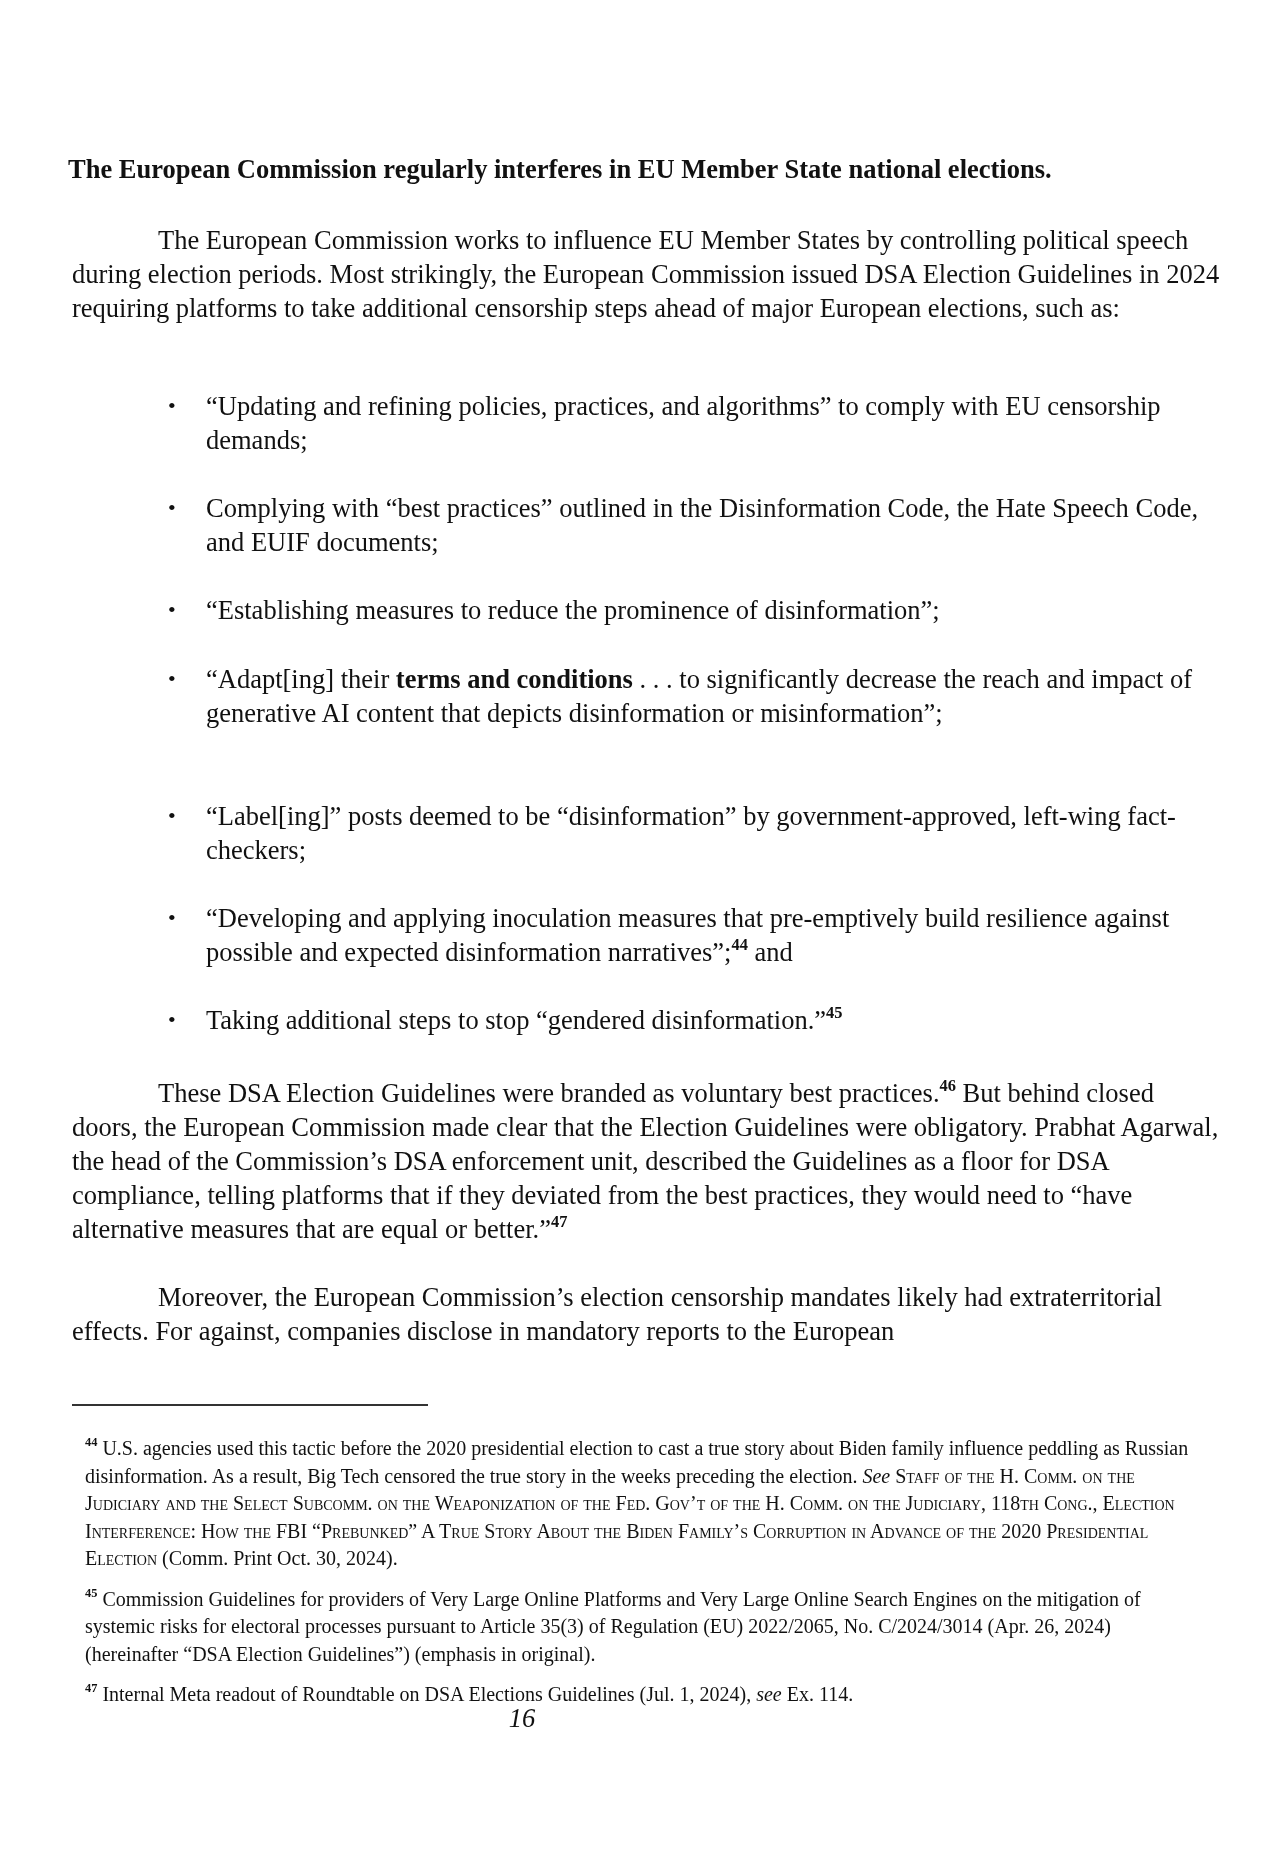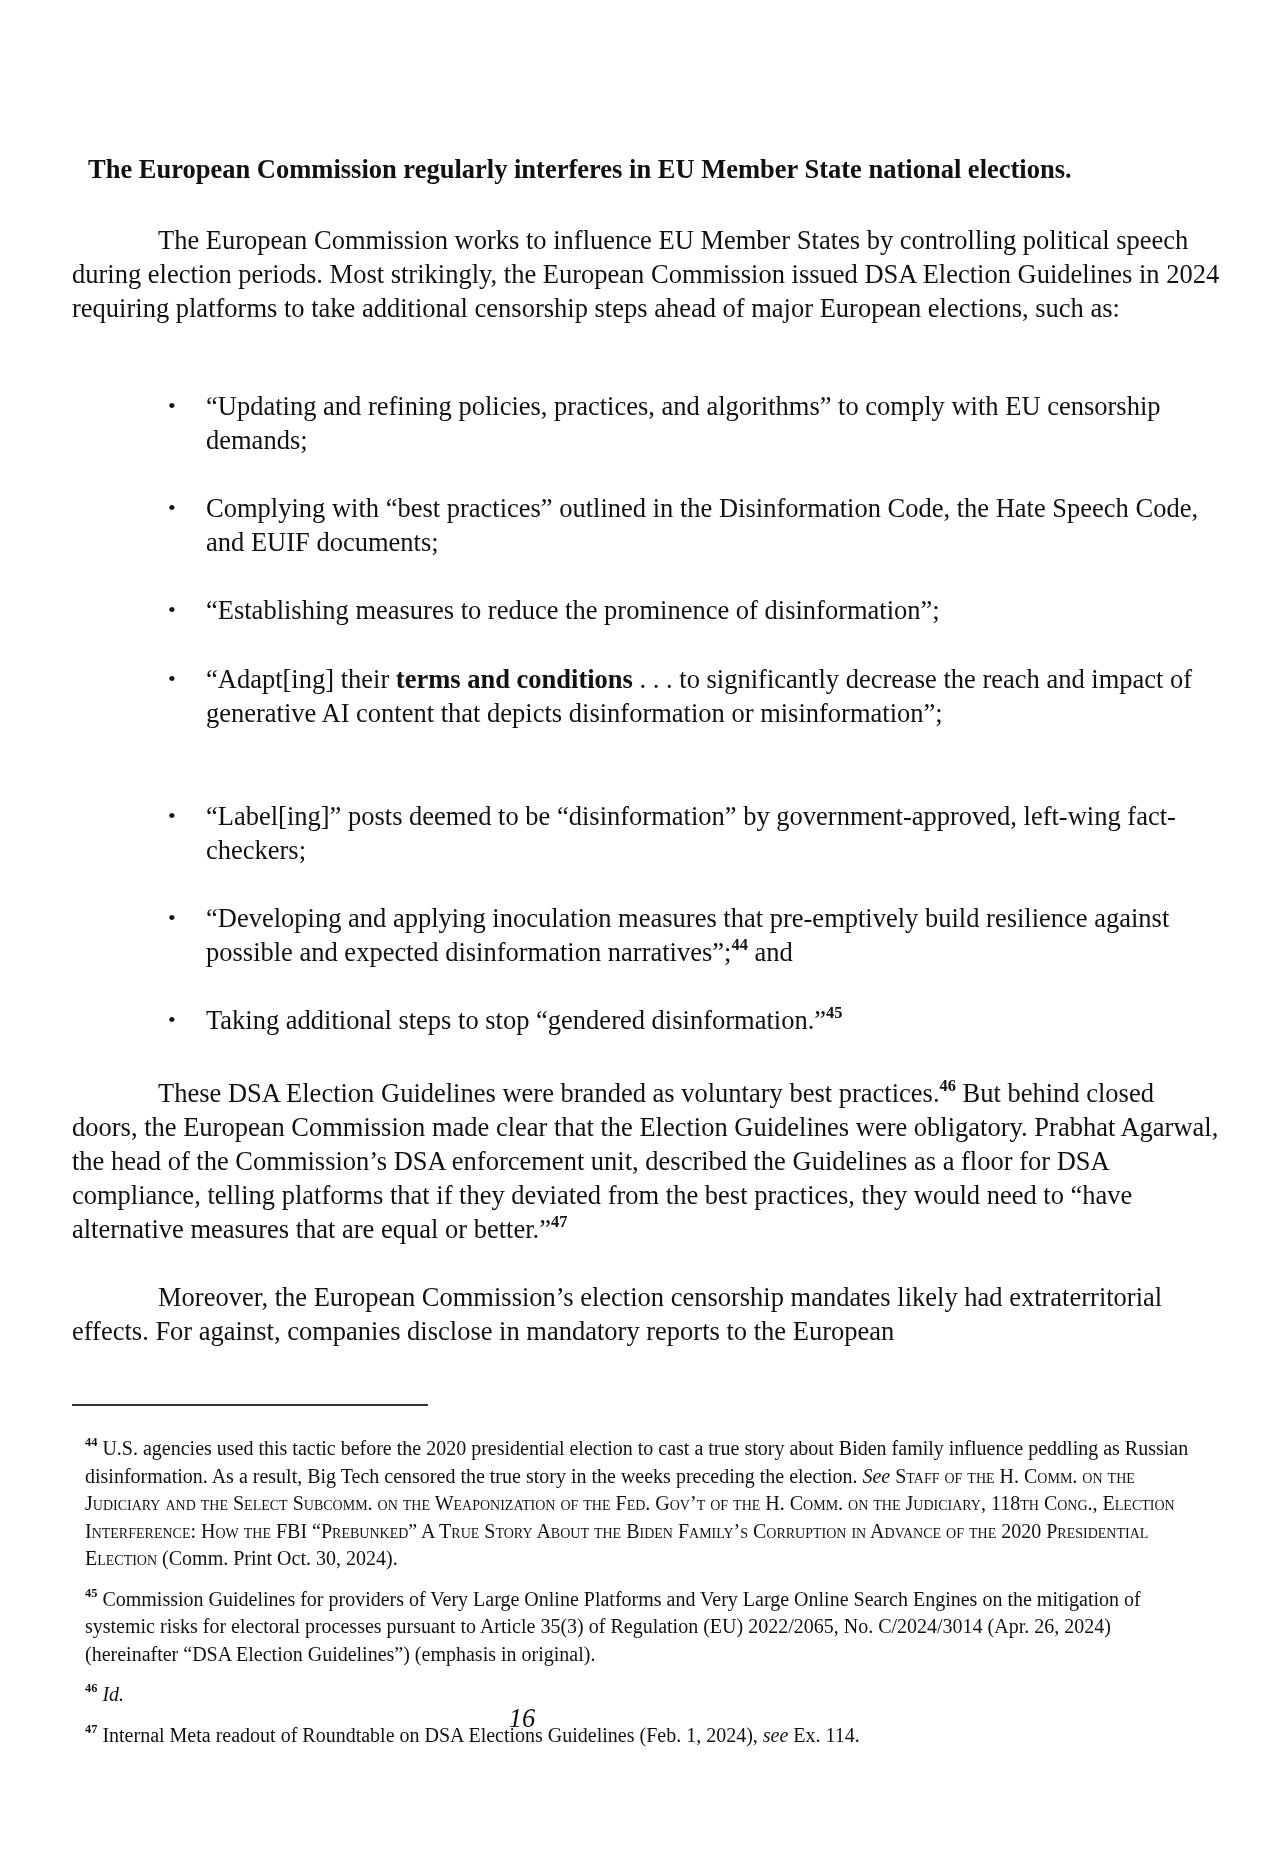--- a/index.html
+++ b/index.html
@@ -1,18 +1,18 @@
 <!DOCTYPE html>
 <html><head>
 <meta charset="utf-8">
 <style>
   html, body { margin: 0; padding: 0; background: #ffffff; }
   body { width: 1284px; height: 1874px; position: relative; overflow: hidden; color: #111; font-family: "Liberation Serif", "DejaVu Serif", serif; }
   .page { position: absolute; left: 0; top: 0; width: 1284px; height: 1874px; }
-  .heading { position: absolute; left: 88px; top: 152px; width: 1150px; font-weight: bold; font-size: 26.5px; line-height: 34px; }
+  .heading { position: absolute; left: 68px; top: 152px; width: 1150px; font-weight: bold; font-size: 26.5px; line-height: 34px; }
   .para { position: absolute; left: 72px; width: 1150px; font-size: 26.5px; line-height: 34px; }
   .para .indent { display: inline-block; width: 86px; }
   .p1 { top: 223px; }
   .p2 { top: 1076px; }
   .p3 { top: 1280px; }
   .bullets { position: absolute; left: 0; top: 0; width: 1284px; }
   .bullet { position: absolute; left: 206px; width: 1000px; font-size: 26.5px; line-height: 34px; }
   .bullet .dot { position: absolute; left: -38px; top: 0; font-size: 22px; }
   sup { font-size: 62%; line-height: 0; vertical-align: 0.7em; font-weight: bold; }
   .fn-rule { position: absolute; left: 72px; top: 1404px; width: 356px; height: 0; border-top: 2px solid #333; }
@@ -64,18 +64,17 @@
 
   <div class="para p2"><span class="indent"></span><span>These DSA Election Guidelines were branded as voluntary best practices.</span><sup>46</sup><span> But behind closed doors, the European Commission made clear that the Election Guidelines were obligatory. Prabhat Agarwal, the head of the Commission’s DSA enforcement unit, described the Guidelines as a floor for DSA compliance, telling platforms that if they deviated from the best practices, they would need to “have alternative measures that are equal or better.”</span><sup>47</sup></div>
 
   <div class="para p3"><span class="indent"></span><span>Moreover, the European Commission’s election censorship mandates likely had extraterritorial effects. For against, companies disclose in mandatory reports to the European</span></div>
 
   <div class="fn-rule"></div>
 
   <div class="footnotes">
     <p class="fn"><sup>44</sup><span> U.S. agencies used this tactic before the 2020 presidential election to cast a true story about Biden family influence peddling as Russian disinformation. As a result, Big Tech censored the true story in the weeks preceding the election. </span><span class="it">See</span><span class="sc"> Staff of the H. Comm. on the Judiciary and the Select Subcomm. on the Weaponization of the Fed. Gov’t of the H. Comm. on the Judiciary, 118th Cong., Election Interference: How the FBI “Prebunked” A True Story About the Biden Family’s Corruption in Advance of the 2020 Presidential Election</span><span> (Comm. Print Oct. 30, 2024).</span></p>
     <p class="fn"><sup>45</sup><span> Commission Guidelines for providers of Very Large Online Platforms and Very Large Online Search Engines on the mitigation of systemic risks for electoral processes pursuant to Article 35(3) of Regulation (EU) 2022/2065, No. C/2024/3014 (Apr. 26, 2024) (hereinafter “DSA Election Guidelines”) (emphasis in original).</span></p>
-    <p class="fn"><sup>46</sup><span> </span><span class="it">Id.</span></p>
-    <p class="fn"><sup>47</sup><span> Internal Meta readout of Roundtable on DSA Elections Guidelines (Feb. 1, 2024), </span><span class="it">see</span><span> Ex. 114.</span></p>
+    <p class="fn"><sup>47</sup><span> Internal Meta readout of Roundtable on DSA Elections Guidelines (Jul. 1, 2024), </span><span class="it">see</span><span> Ex. 114.</span></p>
   </div>
 
   <div class="page-number">16</div>
 </div>
 
 </body></html>

